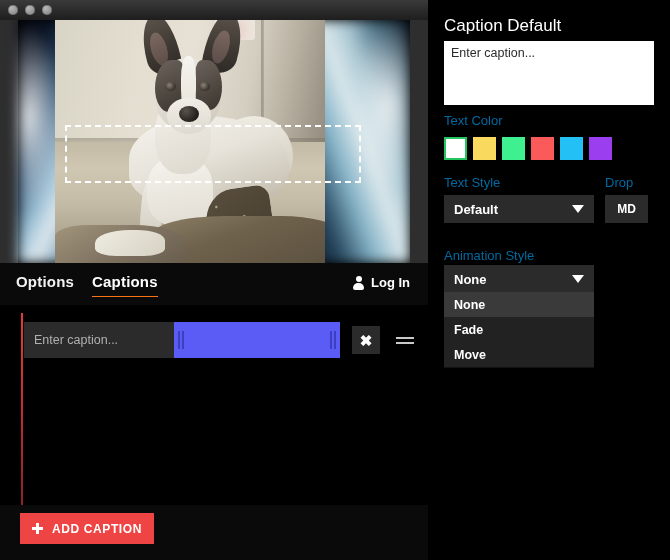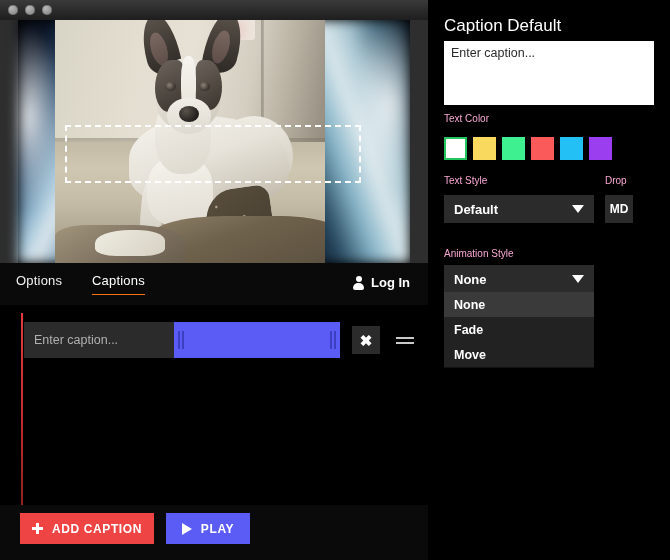--- a/index.html
+++ b/index.html
@@ -289,22 +289,22 @@
     left: 0; top: 263px;
     width: 428px;
     height: 42px;
     background: #0a0a0a;
     border-bottom: 1px solid #262626;
   }
   .tab {
     position: absolute;
     top: 10px;
     color: #ffffff;
-    font-size: 13px;
-    font-weight: normal;
+    font-size: 15px;
+    font-weight: bold;
     letter-spacing: 0.2px;
     padding-bottom: 6px;
   }
   #tab-options  { left: 16px; color: #f2f2f2; }
   #tab-captions { left: 92px; border-bottom: 1px solid #f97316; }
   #login-button {
     position: absolute;
     right: 18px; top: 12px;
     display: flex;
     align-items: center;
@@ -492,22 +492,22 @@
     box-sizing: border-box;
     padding: 5px 7px;
     color: #111111;
     font-family: "Liberation Sans", sans-serif;
     font-size: 12.5px;
   }
   #caption-textarea::placeholder { color: #2b2b2b; }
 
   .panel-label {
     position: absolute;
-    color: #f9a8d4;
-    font-size: 10px;
+    color: #0369a1;
+    font-size: 13px;
   }
   #label-text-color { left: 16px; top: 113px; }
   #label-text-style { left: 16px; top: 175px; }
   #label-size       { left: 177px; top: 175px; }
   #label-animation  { left: 16px; top: 248px; }
 
   #color-swatches {
     position: absolute;
     left: 16px; top: 137px;
     display: flex;
@@ -536,21 +536,21 @@
     justify-content: space-between;
   }
   #animation-style-select {
     left: 16px; top: 265px;
     width: 150px; height: 28px;
     padding: 0 10px;
     justify-content: space-between;
   }
   #size-button {
     left: 177px; top: 195px;
-    width: 28px; height: 28px;
+    width: 43px; height: 28px;
     justify-content: center;
     font-size: 12px;
   }
   .caret {
     width: 0; height: 0;
     border-left: 6px solid transparent;
     border-right: 6px solid transparent;
     border-top: 8px solid #ffffff;
   }
 
@@ -647,24 +647,20 @@
       <div id="delete-caption-button">✖</div>
       <div id="reorder-handle"></div>
     </div>
   </div>
 
   <div id="action-bar">
     <div class="action-btn" id="add-caption-button">
       <span class="plus-icon"></span>
       <span>ADD CAPTION</span>
     </div>
-    <div class="action-btn" id="play-button">
-      <span class="play-icon"></span>
-      <span>PLAY</span>
-    </div>
   </div>
 </div>
 
 <div id="options-panel">
 
   <div id="panel-title">Caption Default</div>
 
   <textarea id="caption-textarea" placeholder="Enter caption..." style=""></textarea>
 
   <div class="panel-label" id="label-text-color">Text Color</div>

